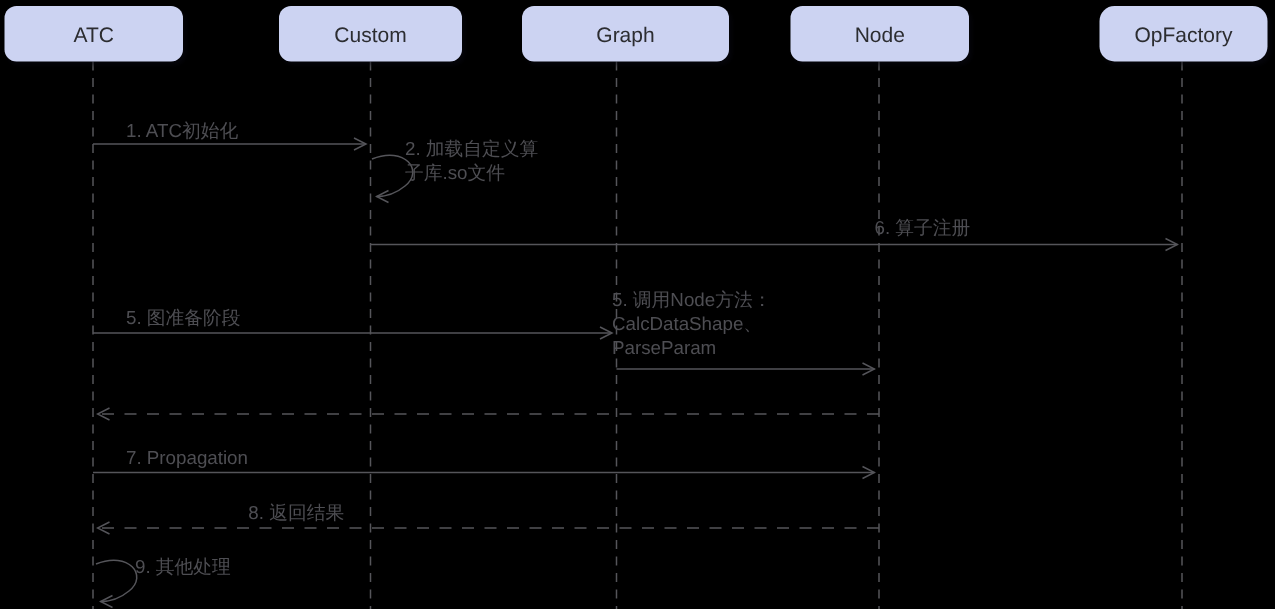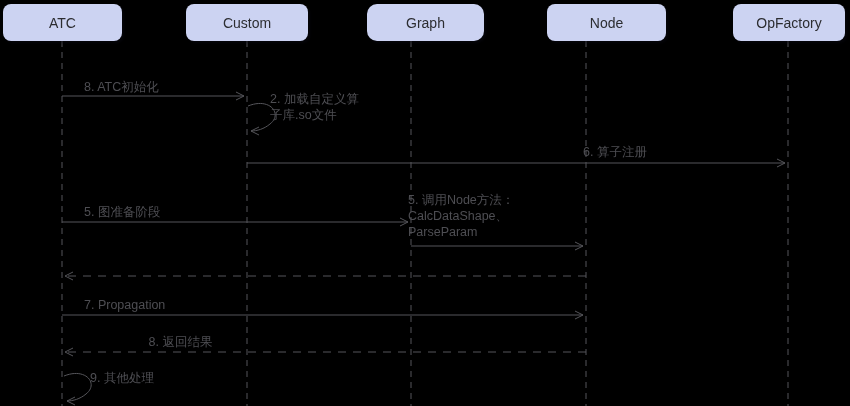--- a/index.html
+++ b/index.html
@@ -18,35 +18,35 @@
   .lifeline{stroke:var(--line);stroke-width:1;stroke-dasharray:6 5;fill:none;}
   .msg-line{stroke:var(--line);stroke-width:1;fill:none;}
   .dashed{stroke-dasharray:8 7;}
   .participant{
     position:absolute;top:4px;height:37px;background:var(--fill);
     border-radius:8px;display:flex;align-items:center;justify-content:center;
     font-size:14px;color:var(--ptext);box-shadow:2px 2px 3px rgba(10,10,18,.55);
   }
   .p-atc{left:3px;width:119px;}
   .p-custom{left:186px;width:122px;}
-  .p-graph{left:367px;width:117px;border-radius:10px;}
-  .p-node{left:527px;width:119px;margin-left:20px;}
-  .p-opfactory{left:733px;width:112px;}
+  .p-graph{left:348px;width:138px;}
+  .p-node{left:527px;width:119px;}
+  .p-opfactory{left:733px;width:112px;border-radius:10px;}
   .msg-label{
     position:absolute;font-size:12.5px;line-height:16px;color:var(--msg-text);
     white-space:pre-line;
   }
   .l1{left:84px;top:79px;}
   .l2{left:270px;top:91px;width:122px;text-align:left;}
   .l3{left:583px;top:144px;}
   .l4{left:84px;top:204px;}
   .l5{left:408px;top:192px;width:186px;text-align:left;}
   .l6{left:120px;top:257px;width:145px;text-align:center;}
   .l7{left:84px;top:297px;text-align:right;}
-  .l8{left:108px;top:334px;width:145px;text-align:center;}
+  .l8{left:125px;top:334px;width:145px;text-align:center;}
   .l9{left:90px;top:370px;text-align:center;}
 </style>
 </head>
 <body>
 
 <div class="stage">
 
   <svg class="layer" width="850" height="406" viewBox="0 0 850 406">
     <defs>
       <marker id="arr" viewBox="0 0 10 10" refX="9" refY="5" markerWidth="10" markerHeight="10" orient="auto-start-reverse">
@@ -70,21 +70,21 @@
     <line class="msg-line dashed" x1="586" y1="352" x2="65" y2="352" marker-end="url(#arr)"></line>
     <path class="msg-line" d="M64,376 C86,367 99,384 86,394 C80,399 73,401 67,401" marker-end="url(#arr)"></path>
   </svg>
 
   <div class="participant p-atc">ATC</div>
   <div class="participant p-custom">Custom</div>
   <div class="participant p-graph">Graph</div>
   <div class="participant p-node">Node</div>
   <div class="participant p-opfactory">OpFactory</div>
 
-  <div class="msg-label l1">8. ATC初始化</div>
+  <div class="msg-label l1">1. ATC初始化</div>
   <div class="msg-label l2">2. 加载自定义算
 子库.so文件</div>
   <div class="msg-label l3">6. 算子注册</div>
   <div class="msg-label l4">5. 图准备阶段</div>
   <div class="msg-label l5">5. 调用Node方法：
 CalcDataShape、
 ParseParam</div>
   <div class="msg-label l7">7. Propagation</div>
   <div class="msg-label l8">8. 返回结果</div>
   <div class="msg-label l9">9. 其他处理</div>

